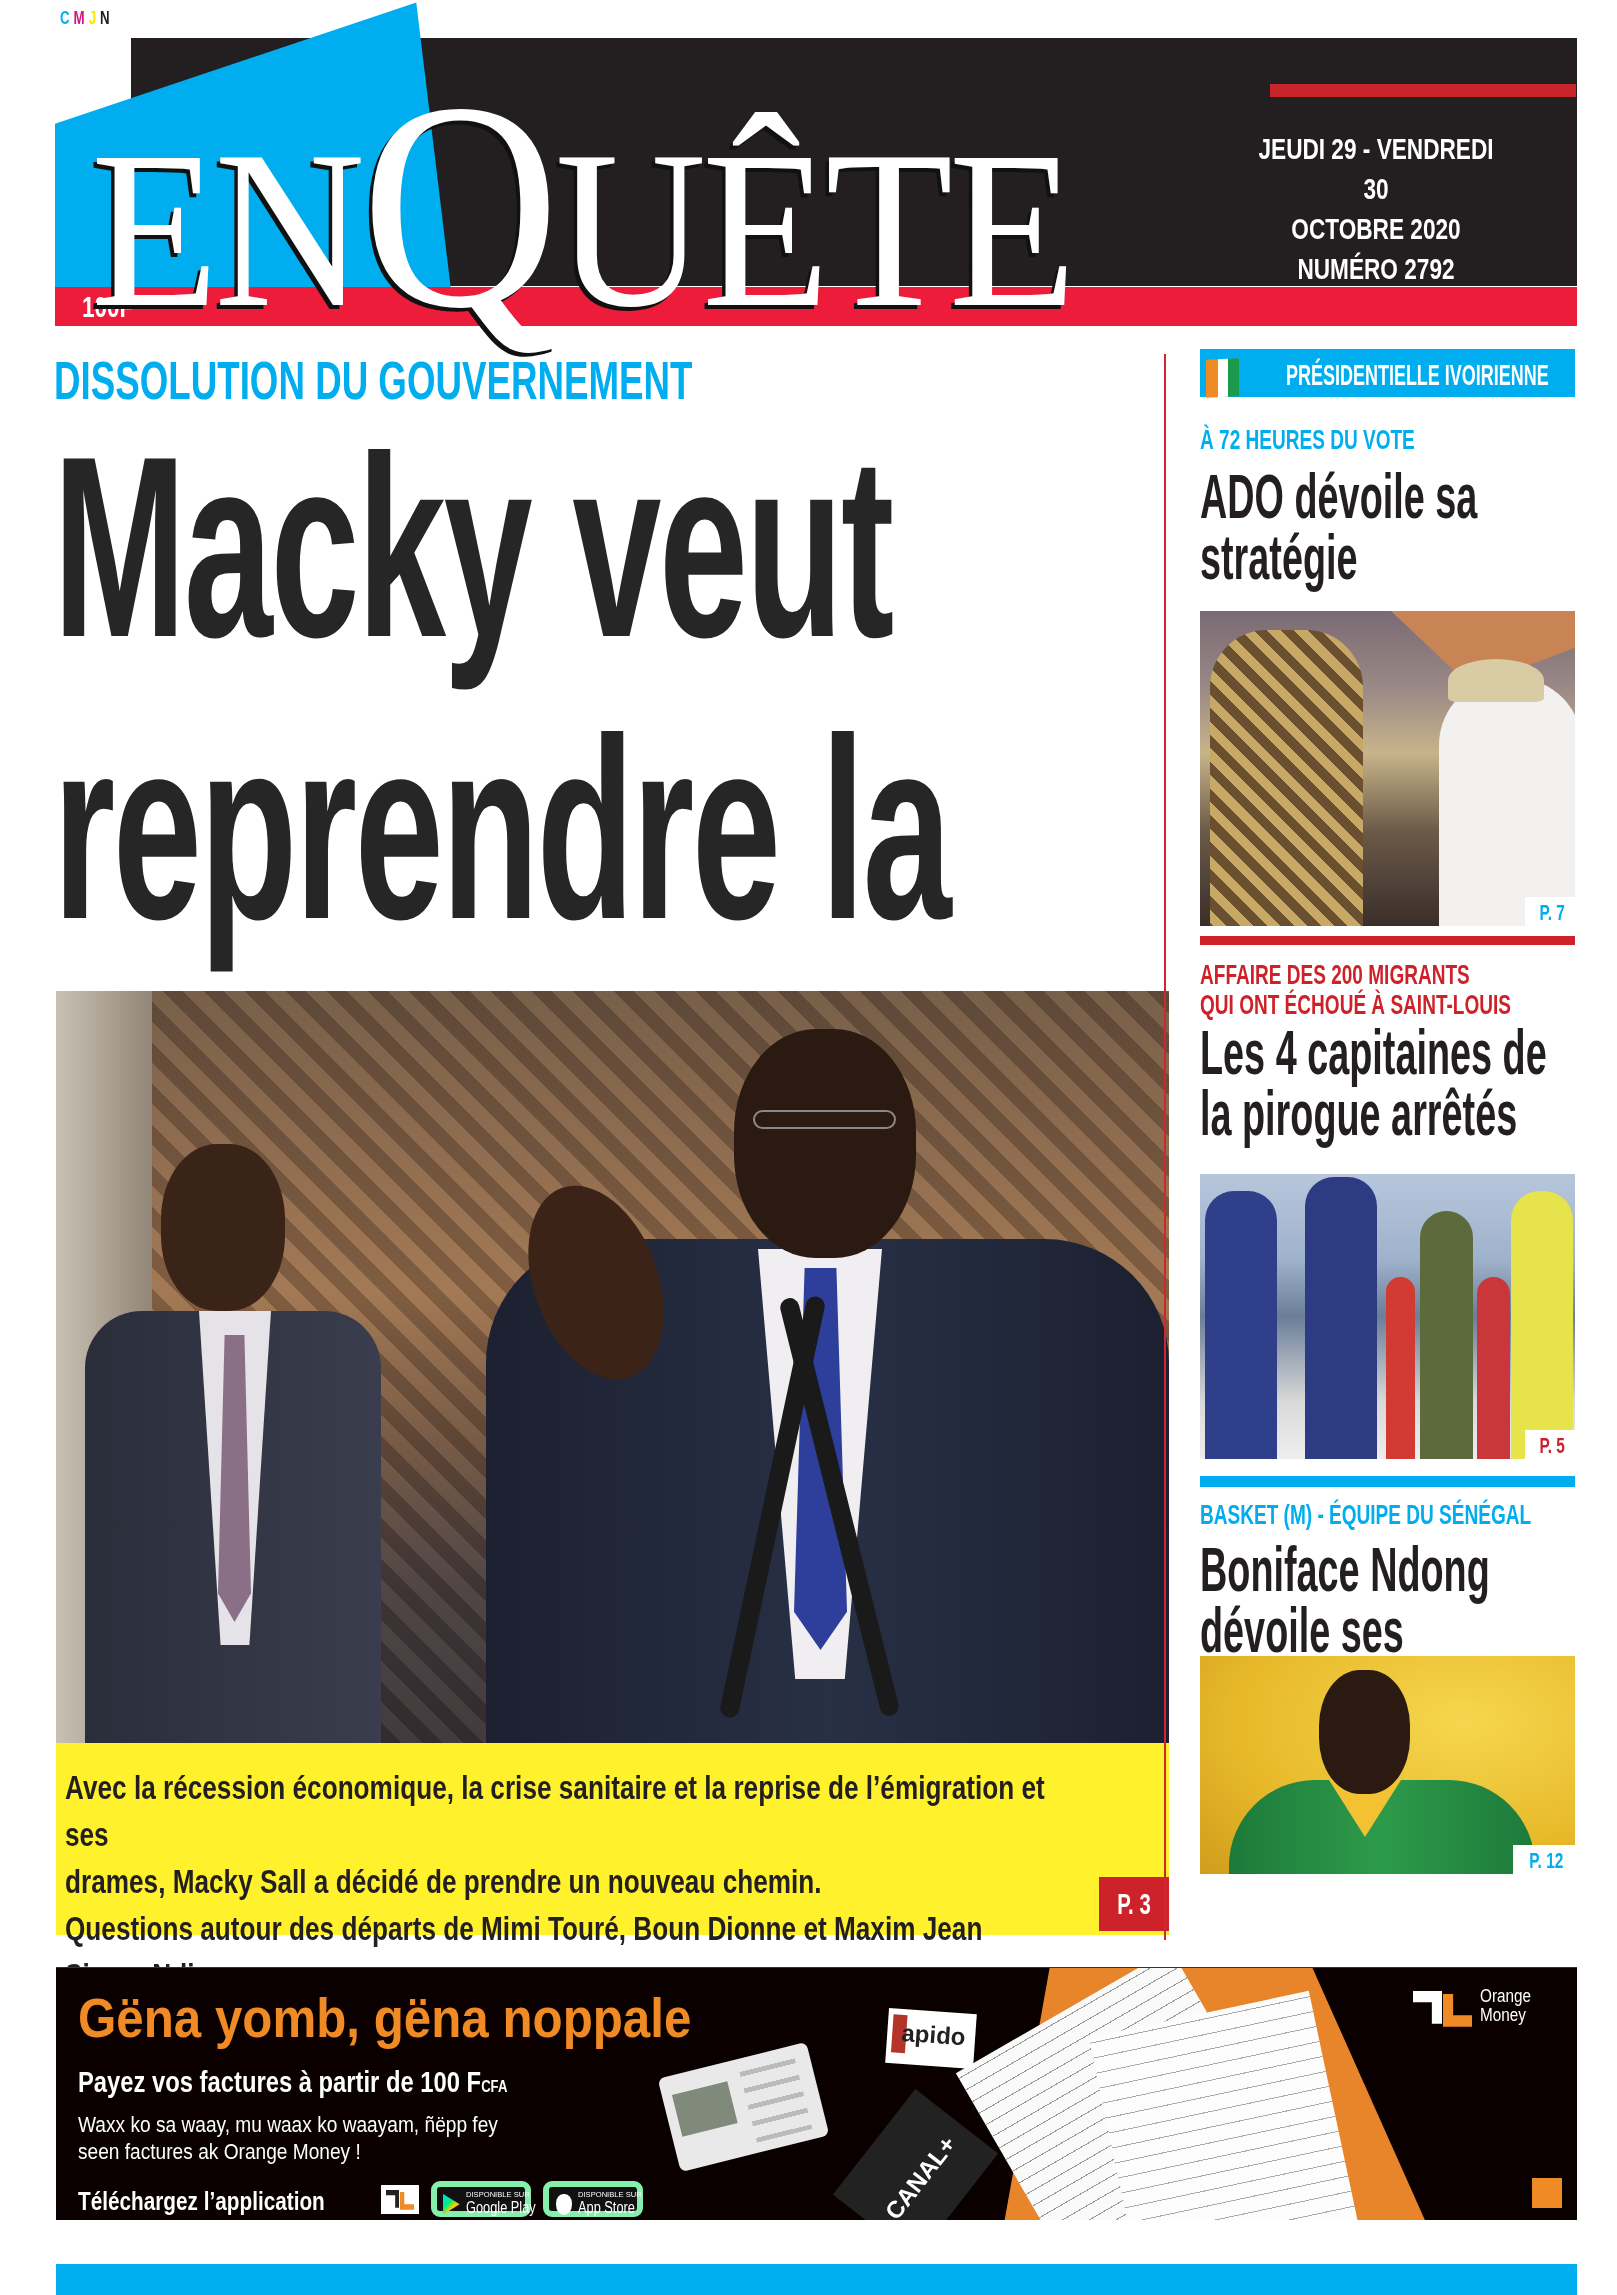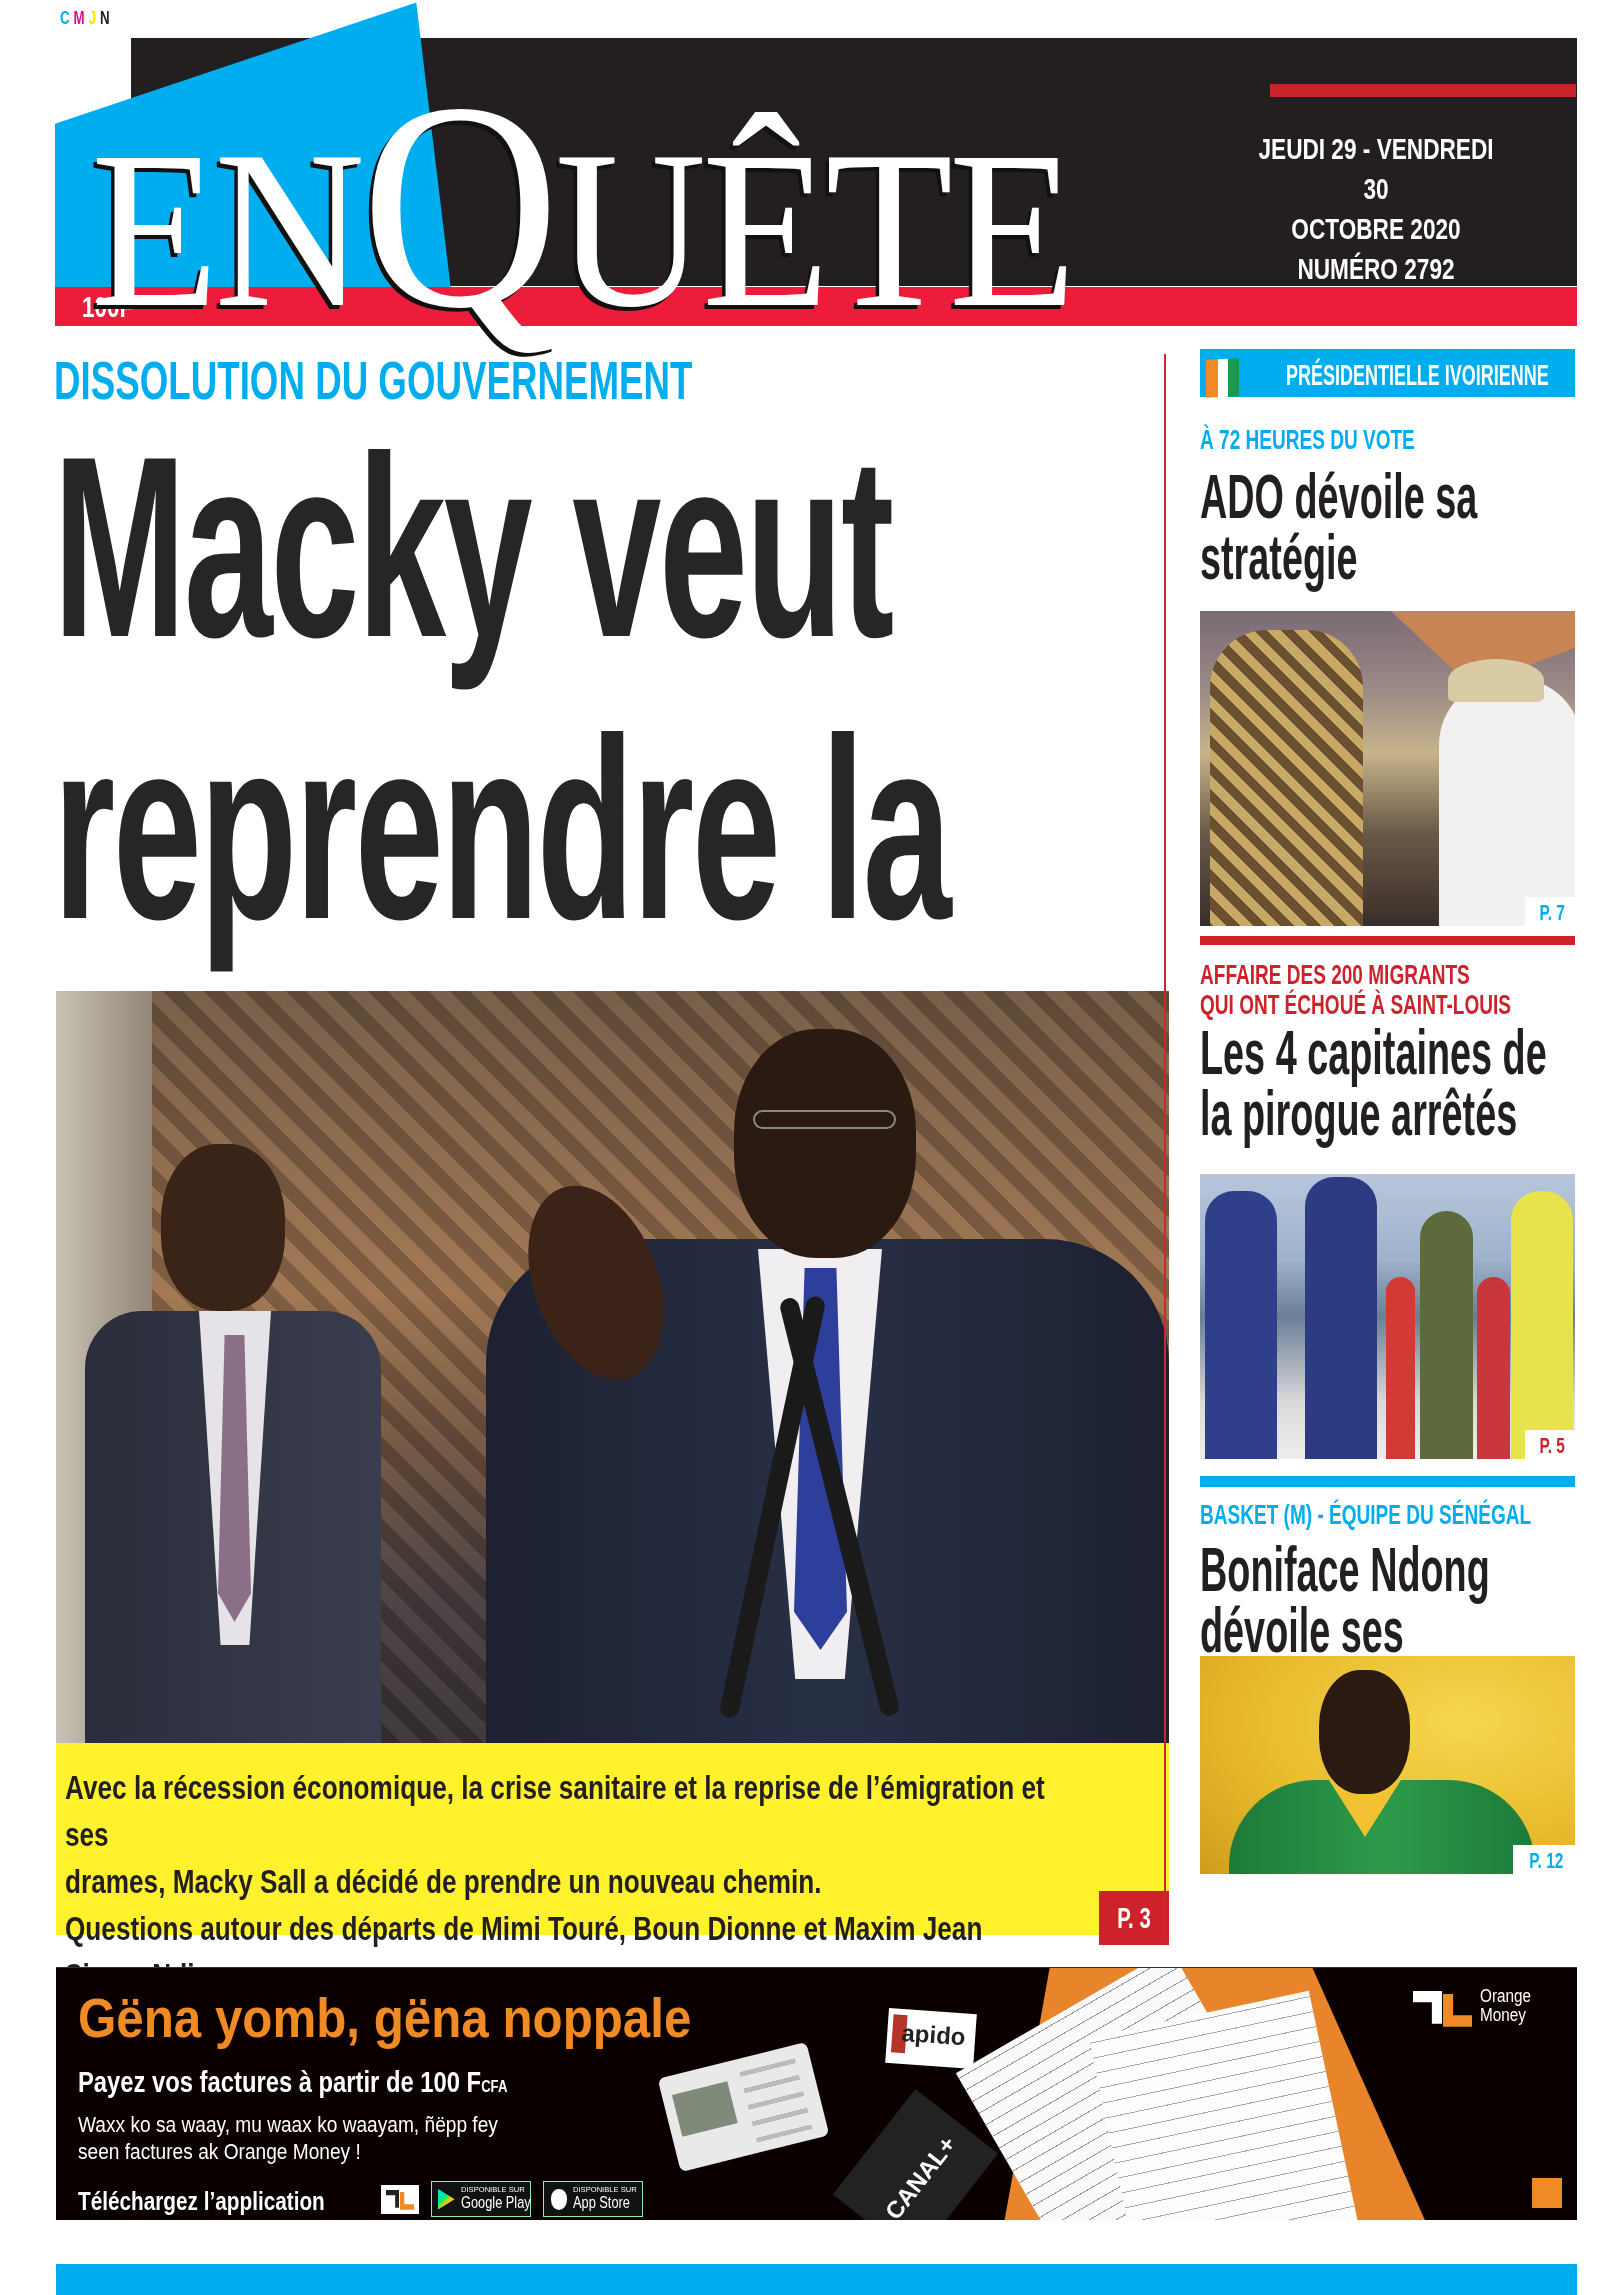--- a/index.html
+++ b/index.html
@@ -45,21 +45,21 @@
   #main-photo .p2-shirt { left: 702px; top: 258px; width: 124px; height: 430px; background: #f1eef2; clip-path: polygon(0 0,100% 0,70% 100%,30% 100%); }
   #main-photo .p2-tie { left: 738px; top: 277px; width: 53px; height: 382px; background: #2d3f9a; clip-path: polygon(20% 0,80% 0,100% 90%,50% 100%,0 90%); }
   #main-photo .hand { left: 478px; top: 191px; width: 124px; height: 201px; border-radius: 50%; background: #3b2318; transform: rotate(-20deg); }
   #main-photo .mic { width: 19px; height: 430px; background: #1a1a1a; border-radius: 9.6px; }
   #main-photo .mic.a { left: 707px; top: 301px; transform: rotate(12deg); }
   #main-photo .mic.b { left: 774px; top: 301px; transform: rotate(-14deg); }
 
   
   #caption { left: 56px; top: 1743px; width: 1113px; height: 192px; background: #fff22d; }
   #caption-text { left: 8.6px; top: 21px; width: 1290px; color: #231f20; font-weight: bold; font-size: 34px; line-height: 47px; transform: scaleX(0.77); transform-origin: left top; }
-  #caption-page { right: 0; top: 148px; width: 70px; height: 54px; background: #cd2229; color: #fff; font-weight: bold; font-size: 29px; text-align: center; line-height: 54px; }
+  #caption-page { right: 0; top: 134px; width: 70px; height: 54px; background: #cd2229; color: #fff; font-weight: bold; font-size: 29px; text-align: center; line-height: 54px; }
   #caption-page span { display: inline-block; transform: scaleX(0.7); }
 
   
   .rc { left: 1200px; width: 375px; }
   #ivoire-band { top: 349px; height: 48px; background: #00aeef; }
   #ivoire-flag { left: 5.7px; top: 9.6px; width: 33px; height: 38px; background: linear-gradient(90deg,#f08a24 0 35%, #ffffff 35% 68%, #1a9a4a 68%); transform: skewY(-3deg); }
   #ivoire-label { left: 86px; top: 9.6px; color: #fff; font-weight: bold; font-size: 29px; white-space: nowrap; transform: scaleX(0.62); transform-origin: left; }
 
   .rc-kicker { font-weight: bold; white-space: nowrap; transform: scaleX(0.68); transform-origin: left top; font-size: 28px; line-height: 30px; }
   .rc-title { font-weight: bold; color: #231f20; font-size: 63px; line-height: 61px; width: 621px; transform: scaleX(0.6); transform-origin: left top; }
@@ -90,21 +90,21 @@
   
   #ad { left: 56px; top: 1967px; width: 1521px; height: 253px; background: #0a0000; overflow: hidden; border-top: 1.4px solid #333; }
   #ad-headline { left: 21.5px; top: 17px; color: #f08a24; font-weight: bold; font-size: 56px; white-space: nowrap; transform: scaleX(0.88); transform-origin: left; }
   #ad-sub { left: 21.5px; top: 98px; color: #fff; font-weight: bold; font-size: 29px; white-space: nowrap; transform: scaleX(0.82); transform-origin: left; }
   #ad-sub small { font-size: 16px; }
   #ad-body { left: 21.5px; top: 143px; color: #fff; font-size: 22.5px; line-height: 27px; transform: scaleX(0.85); transform-origin: left top; width: 526px; }
   #ad-cta { left: 21.5px; top: 219px; color: #fff; font-weight: bold; font-size: 25px; white-space: nowrap; transform: scaleX(0.83); transform-origin: left; }
   #ad-om-icon { left: 325px; top: 217px; width: 38px; height: 29px; background: #fff; }
   #ad-om-icon b { position: absolute; left: 4.8px; top: 4.8px; width: 13.4px; height: 18px; background: #222; clip-path: polygon(0 0,100% 0,100% 100%,70% 100%,70% 30%,0 30%); }
   #ad-om-icon i { position: absolute; left: 19px; top: 6.7px; width: 14.3px; height: 18px; background: #f08a24; clip-path: polygon(0 0,30% 0,30% 70%,100% 70%,100% 100%,0 100%); }
-  .store { top: 213px; width: 100px; height: 36px; border: 1px solid #86efac; border-radius: 0; background: #111; color: #fff; }
+  .store { top: 213px; width: 100px; height: 36px; border: 6px solid #86efac; border-radius: 9px; background: #111; color: #fff; }
   .store .s1 { position: absolute; left: 29px; top: 2.9px; font-size: 7.6px; white-space: nowrap; }
   .store .s2 { position: absolute; left: 29px; top: 12.4px; font-size: 16px; white-space: nowrap; transform: scaleX(0.8); transform-origin: left; }
   #gp-icon { position: absolute; left: 5.7px; top: 6.7px; width: 17px; height: 21px; background: linear-gradient(135deg,#00d7fe,#00f076 40%,#ffce00 60%,#ff3a44); clip-path: polygon(0 0,100% 50%,0 100%); }
   #ap-icon { position: absolute; left: 6.7px; top: 6.7px; width: 16px; height: 21px; background: #fff; border-radius: 45% 45% 50% 50%; }
   #ad-terminal { left: 611px; top: 91px; width: 153px; height: 96px; background: #e9e9e9; border-radius: 6.7px; transform: rotate(-14deg); }
   #ad-terminal .screen { left: 9.6px; top: 19px; width: 57px; height: 43px; background: #7f8a7a; }
   #ad-terminal .pad { left: 81px; top: 9.6px; width: 57px; height: 76px; background: repeating-linear-gradient(0deg,#bbb 0 4.8px,#e9e9e9 4.8px 17px); }
   #ad-rapido { left: 831px; top: 43px; width: 88px; height: 55px; background: #fff; transform: rotate(4deg); }
   #ad-rapido span { position: absolute; left: 14.3px; top: 9.6px; color: #222; font-weight: bold; font-size: 24px; }
   #ad-rapido b { position: absolute; left: 4.8px; top: 5.7px; width: 14.3px; height: 38px; background: #b5342a; }

